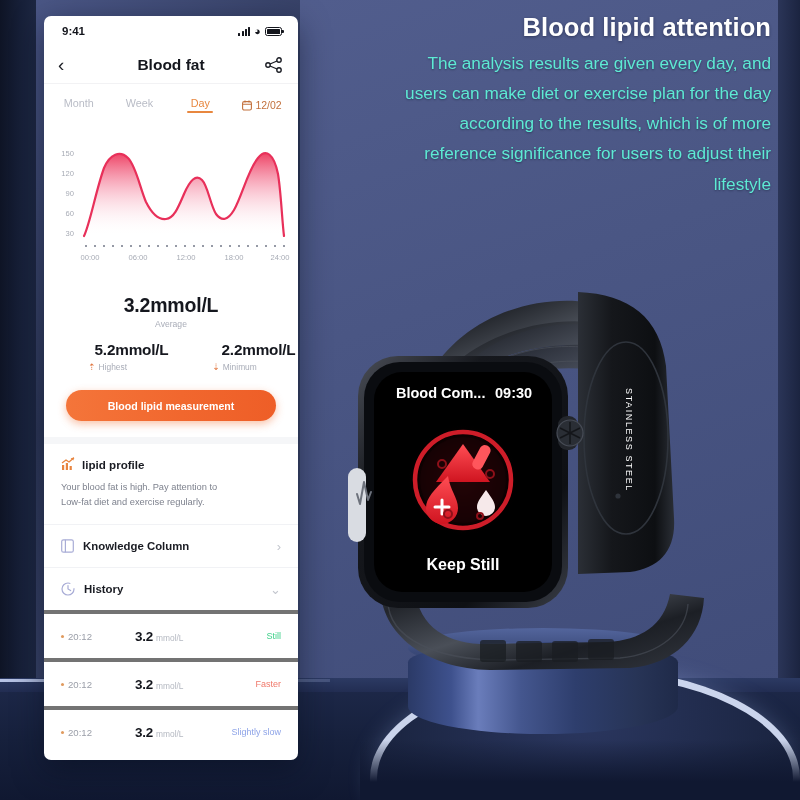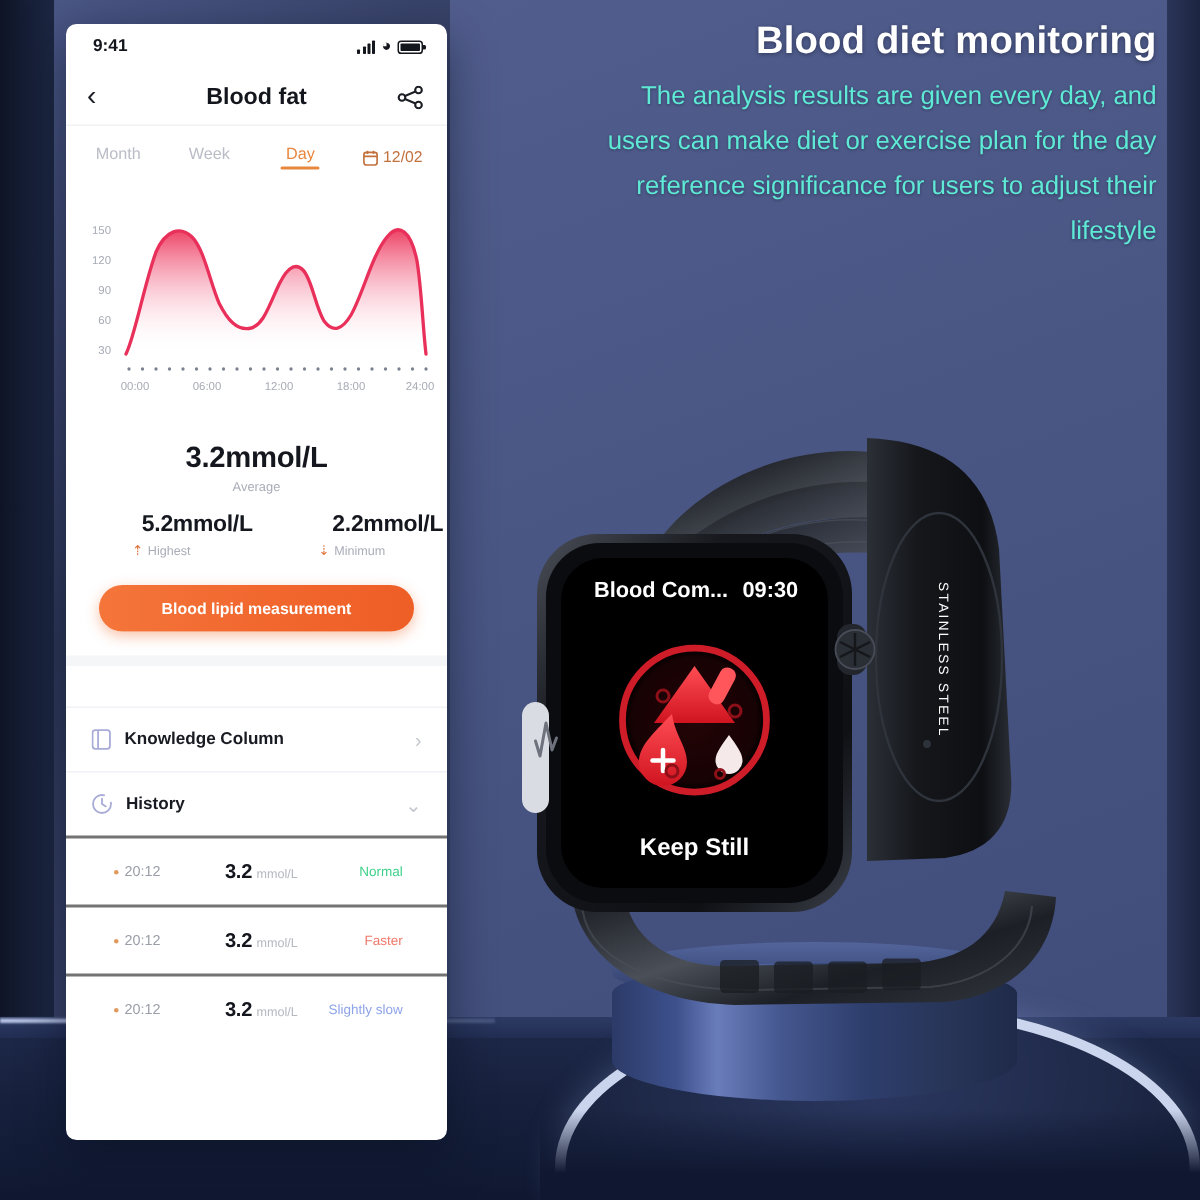--- a/index.html
+++ b/index.html
@@ -177,22 +177,22 @@
   }
 
   .row {
     display: flex; align-items: center; gap: 9px;
     padding: 14px 17px; border-top: 1px solid #f1f2f5;
   }
   .row-label { font-size: 11.4px; font-weight: bold; color: #191b22; }
   .row-chev { margin-left: auto; color: #c3c6ce; font-size: 13px; line-height: 1; }
 
   .hist-row {
-    display: flex; align-items: center; padding: 13px 32px;
-    border-top: 2px solid #737373;
+    display: flex; align-items: center; padding: 13px 17px;
+    border-top: 4px solid #737373;
   }
   .hist-time {
     font-size: 9.6px; color: #9a9ea8; flex: 0 0 74px;
     display: flex; align-items: center; gap: 4px;
   }
   .dot { width: 3px; height: 3px; border-radius: 50%; background: #e09a5e; }
   .hist-val { flex: 1; text-align: left; white-space: nowrap; }
   .hist-val b { font-size: 13.4px; color: #14161d; letter-spacing: -.2px; }
   .hist-val span { font-size: 8.4px; color: #b4b8c1; margin-left: 3px; }
   .hist-status { font-size: 9px; text-align: right; flex: 0 0 70px; }
@@ -216,23 +216,24 @@
   <div class="bg-floor-top"></div>
   <div class="bg-highlight-strip"></div>
   <div class="podium-shadow"></div>
   <div class="podium-ring"></div>
   <div class="podium-ring-mask"></div>
   <div class="podium-top"></div>
   <div class="podium"></div>
 </div>
 
 <div id="copy">
-  <div class="headline">Blood diet monitoring</div>
+  <div class="headline">Blood lipid attention</div>
   <div class="body-line">The analysis results are given every day, and</div>
   <div class="body-line">users can make diet or exercise plan for the day</div>
+  <div class="body-line">according to the results, which is of more</div>
   <div class="body-line">reference significance for users to adjust their</div>
   <div class="body-line">lifestyle</div>
 </div>
 
 <div id="watch">
   <svg width="420" height="420" viewBox="0 0 420 420">
     <defs>
       <linearGradient id="metalBand" x1="0" y1="0" x2="1" y2="1">
         <stop offset="0%" stop-color="#3f434b"></stop>
           <stop offset="22%" stop-color="#23262c"></stop>
@@ -467,20 +468,34 @@
     </div>
   </div>
 
   <div class="cta-wrap">
     <button class="cta">Blood lipid measurement</button>
   </div>
 
   <div class="divider-gap"></div>
 
   <div class="profile">
+    <div class="profile-head">
+      <svg width="14" height="14" viewBox="0 0 14 14">
+        <rect x="1" y="8" width="2.2" height="5" fill="#e8843f"></rect>
+        <rect x="4.8" y="6" width="2.2" height="7" fill="#e8843f"></rect>
+        <rect x="8.6" y="9" width="2.2" height="4" fill="#e8843f"></rect>
+        <polyline points="1,6 5,3 8,5 13,0.8" fill="none" stroke="#e8843f" stroke-width="1.3" stroke-linejoin="round"></polyline>
+        <polygon points="13,0.6 9.6,1.3 12.4,3.6" fill="#e8843f"></polygon>
+      </svg>
+      <span class="profile-title">lipid profile</span>
+    </div>
+    <div class="profile-text">
+      <div>Your blood fat is high. Pay attention to</div>
+      <div>Low-fat diet and exercise regularly.</div>
+    </div>
   </div>
 
   <div class="row">
     <svg width="13" height="14" viewBox="0 0 13 14">
       <rect x="0.7" y="0.8" width="11.6" height="12.4" rx="1.8" fill="none" stroke="#a8acd6" stroke-width="1.2"></rect>
       <line x1="4.4" y1="0.8" x2="4.4" y2="13.2" stroke="#a8acd6" stroke-width="1.2"></line>
     </svg>
     <span class="row-label">Knowledge Column</span>
     <span class="row-chev">›</span>
   </div>
@@ -495,21 +510,21 @@
   </div>
 
   <div class="hist-row">
     <div class="hist-time">
       <span class="dot"></span>
       <span>20:12</span>
     </div>
     <div class="hist-val">
       <b>3.2</b><span>mmol/L</span>
     </div>
-    <div class="hist-status" style="color:#3fd18a">Normal</div>
+    <div class="hist-status" style="color:#3fd18a">Still</div>
   </div>
 
   <div class="hist-row">
     <div class="hist-time">
       <span class="dot"></span>
       <span>20:12</span>
     </div>
     <div class="hist-val">
       <b>3.2</b><span>mmol/L</span>
     </div>

